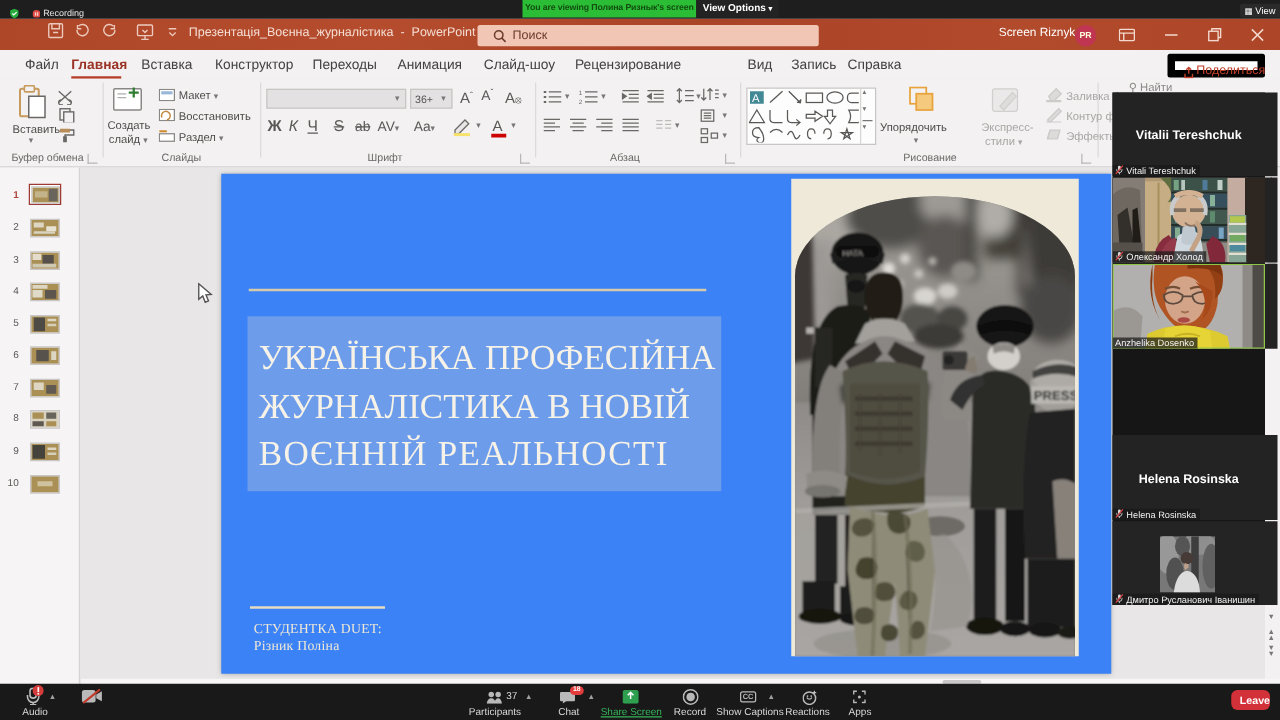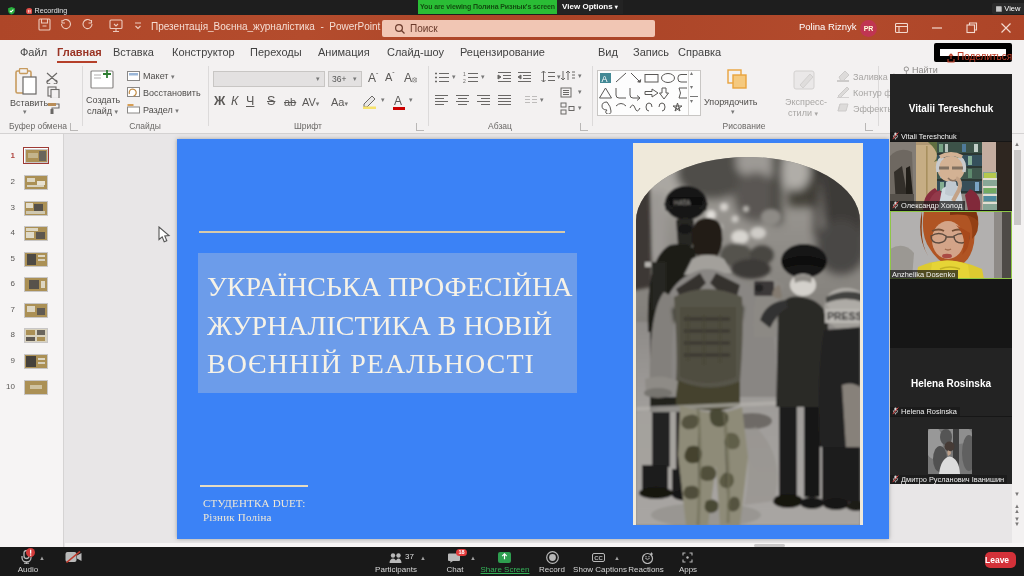--- a/index.html
+++ b/index.html
@@ -60,25 +60,25 @@
   
   #ztop { position:absolute; left:0; top:0; width:1024px; height:15px; background:#1e1e1e; }
   #rec-label { position:absolute; left:34.5px; top:6px; color:#e4e4e4; font-size:7.2px; }
   #banner { position:absolute; left:418px; top:0; width:139px; height:14px; background:#2abd35; color:#134d10; font-size:7px; font-weight:bold; text-align:center; line-height:14px; white-space:nowrap; letter-spacing:-0.1px; overflow:hidden; }
   #viewopts { position:absolute; left:557px; top:0; width:66px; height:14px; background:#232323; color:#fff; font-size:8px; font-weight:bold; text-align:center; line-height:14px; }
   #viewbtn { position:absolute; left:992px; top:3px; width:32px; height:11px; background:#2a2a2a; border-radius:2px 0 0 2px; color:#fff; font-size:7.5px; line-height:11px; text-align:center; }
 
   #zbottom { position:absolute; left:0; top:547px; width:1024px; height:29px; background:#191919; }
   .zlabel { position:absolute; top:564.5px; color:#d8d8d8; font-size:8px; text-align:center; white-space:nowrap; }
   .zcaret { position:absolute; color:#a0a0a0; font-size:6px; }
-  #leave { position:absolute; left:985px; top:551.5px; width:31px; height:16px; background:#d33139; border-radius:5px; color:#fff; font-size:8.5px; font-weight:bold; text-align:left; line-height:16px; }
+  #leave { position:absolute; left:985px; top:551.5px; width:31px; height:16px; background:#d33139; border-radius:5px; color:#fff; font-size:8.5px; font-weight:bold; text-align:right; line-height:16px; }
 
   
   #sidebar { position:absolute; left:890px; top:73.5px; width:122px; height:410.5px; background:#161616; }
-  .tile { position:absolute; left:0; width:122px; height:67px; overflow:hidden; background:#232323; }
+  .tile { position:absolute; left:0; width:132px; height:67px; overflow:hidden; background:#232323; }
   .tname { position:absolute; width:122px; color:#fff; font-size:10px; font-weight:bold; text-align:center; }
   .tlabel { position:absolute; left:0; bottom:0; background:rgba(25,25,25,0.72); color:#f2f2f2; font-size:7.4px; line-height:9px; padding:0 3px 0 2px; white-space:nowrap; }
   .tlabel svg { display:inline-block; }
 </style>
 </head>
 <body>
 <div id="stage">
 
   <div id="titlebar">
     <svg width="1024" height="25" style="position:absolute;left:0;top:0;opacity:.9">
@@ -94,21 +94,21 @@
     </svg>
     <span id="ppt-title">Презентація_Воєнна_журналістика&nbsp; -&nbsp; PowerPoint</span>
     <div id="searchbox">
       <svg width="12" height="12" style="position:absolute;left:12px;top:3px">
           <circle cx="5" cy="5" r="3.4" fill="none" stroke="#6b3c2d" stroke-width="1.2"></circle>
           <path d="M7.5 7.5l3 3" stroke="#6b3c2d" stroke-width="1.2"></path>
         </svg>
       <span style="position:absolute;left:28px;">Поиск</span>
     </div>
   </div>
-  <span id="polina">Polina Riznyk</span>
+  <span id="polina">Screen Riznyk</span>
   <div id="pr-av">PR</div>
   <svg class="winbtn" style="left:895px;top:22px" width="13" height="12">
       <rect x="0.5" y="1.5" width="12" height="9" rx="1" fill="none" stroke="#f3d9ce" stroke-width="1.1"></rect>
       <path d="M0.5 4.5h12 M4 4.5v6" stroke="#f3d9ce" stroke-width="1.1"></path>
     </svg>
   <svg class="winbtn" style="left:931px;top:22px" width="12" height="12">
       <path d="M1 6h10" stroke="#f3d9ce" stroke-width="1.2"></path>
     </svg>
   <svg class="winbtn" style="left:966px;top:22px" width="12" height="12">
       <rect x="1" y="3" width="7.5" height="7.5" fill="none" stroke="#f3d9ce" stroke-width="1.1"></rect>

